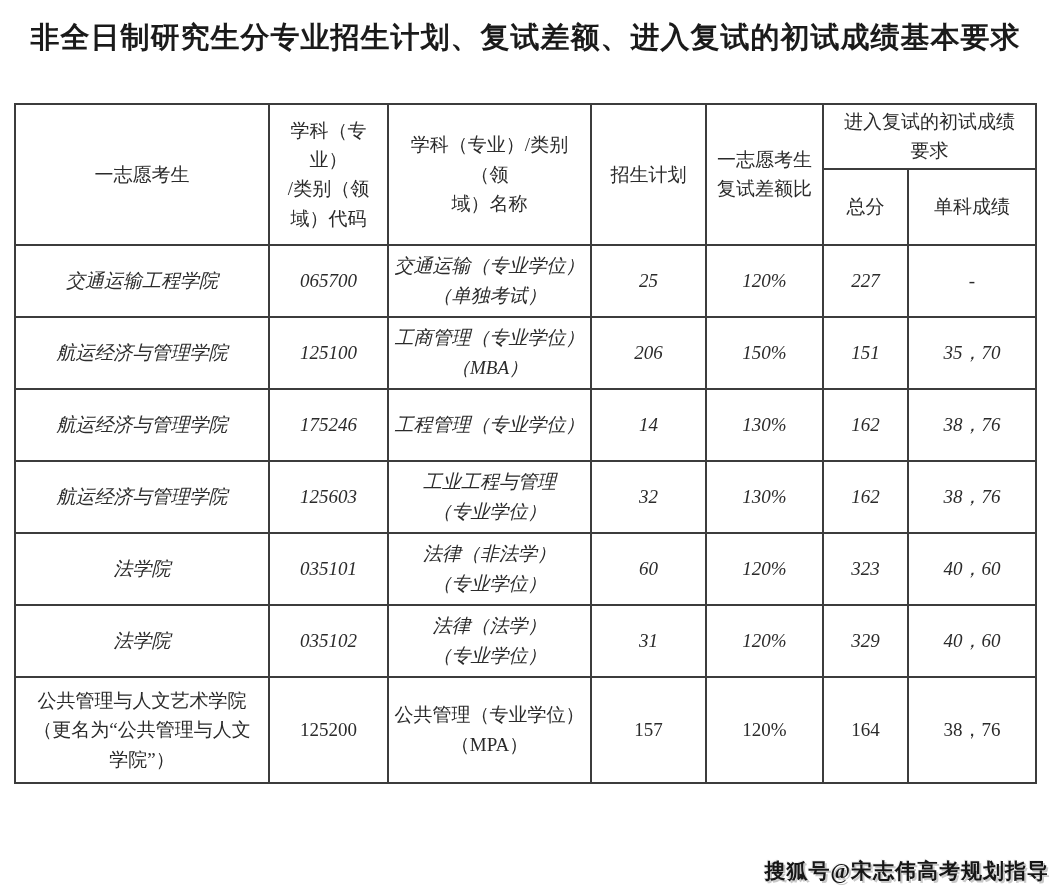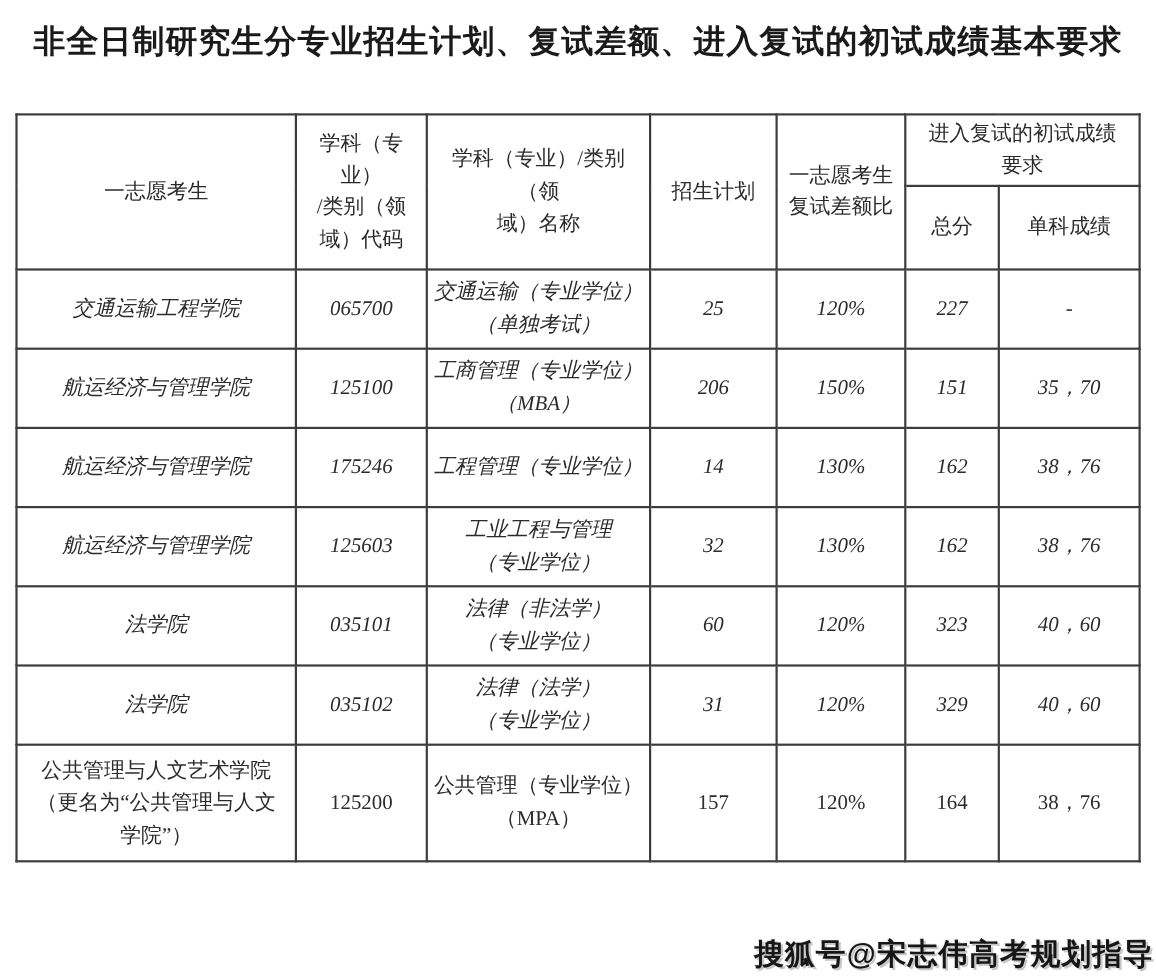--- a/index.html
+++ b/index.html
@@ -59,23 +59,23 @@
     margin: 0;
     font-size: 20px;
     line-height: 1.75;
     text-indent: 2em;
     color: #222222;
   }
   .watermark {
     position: absolute;
     right: 2px;
     bottom: 4px;
-    font-family: Liberation Sans, sans-serif;
+    font-family: Liberation Serif, serif;
     font-weight: 800;
-    font-size: 27px;
+    font-size: 21px;
     letter-spacing: 1px;
     color: #161616;
     text-shadow: 2px 2px 0 #c8c8c8, -1px -1px 0 #f2f2f2;
   }
 </style>
 </head>
 <body>
 
 <div class="page">
 

